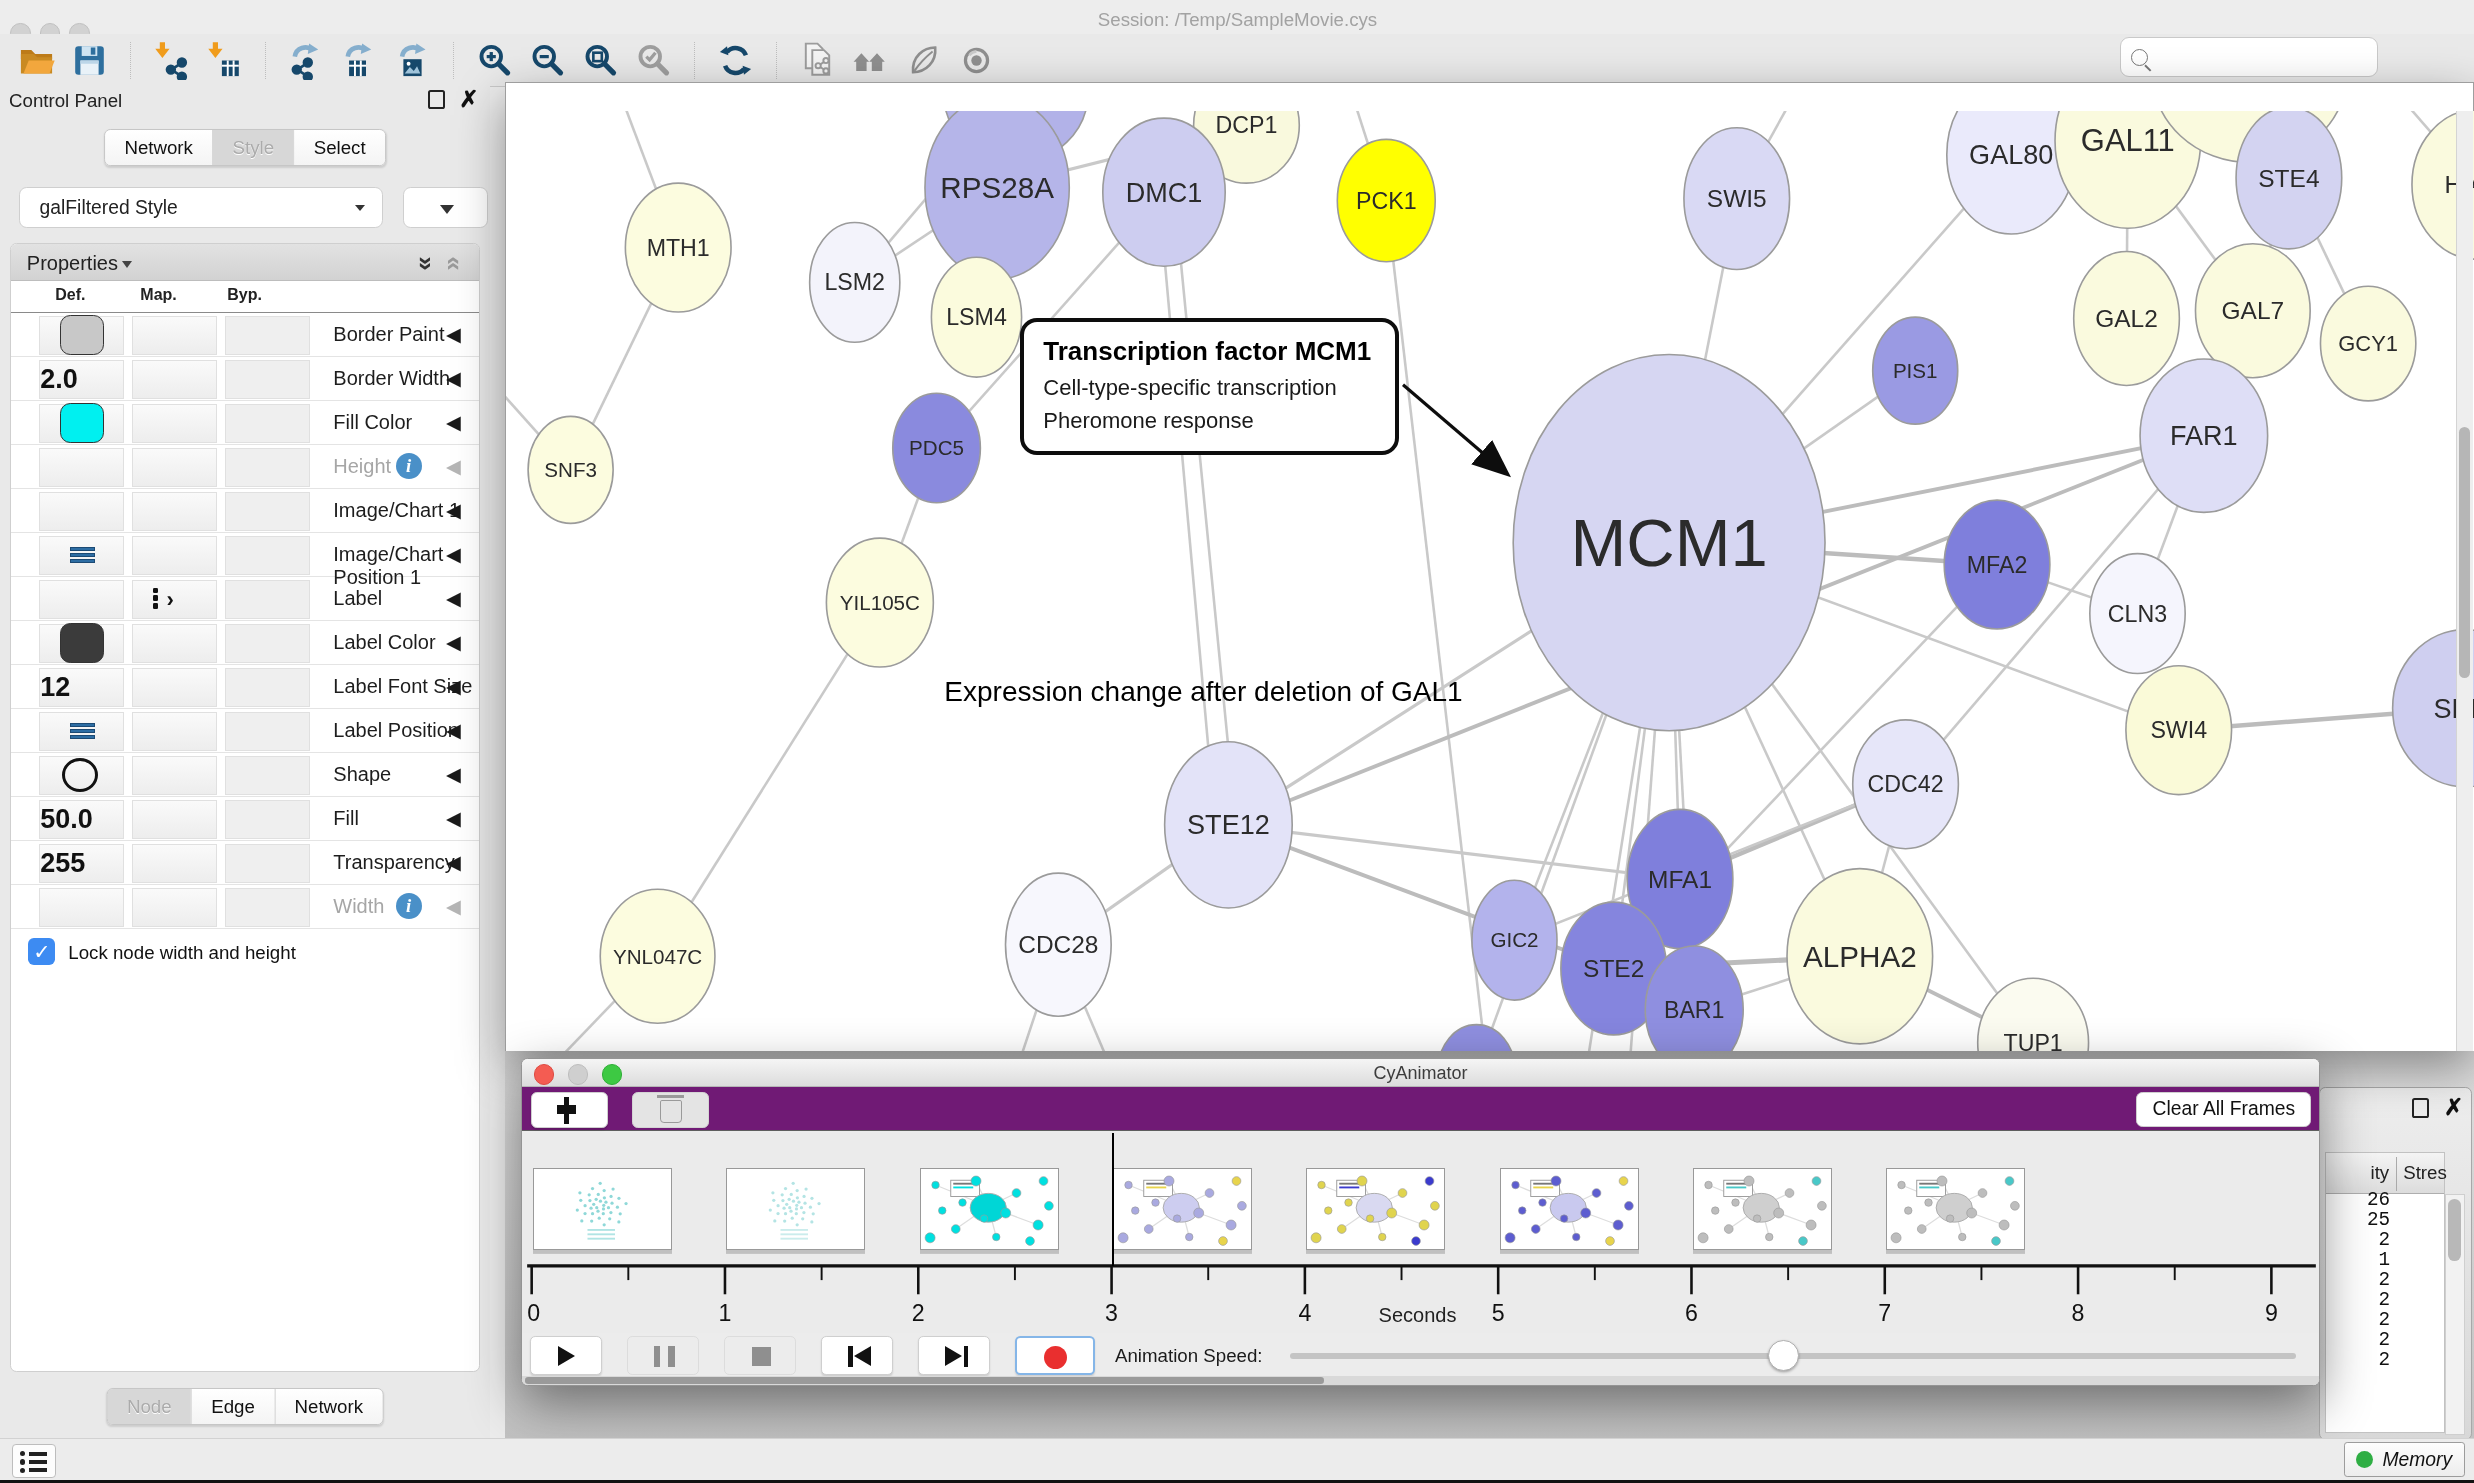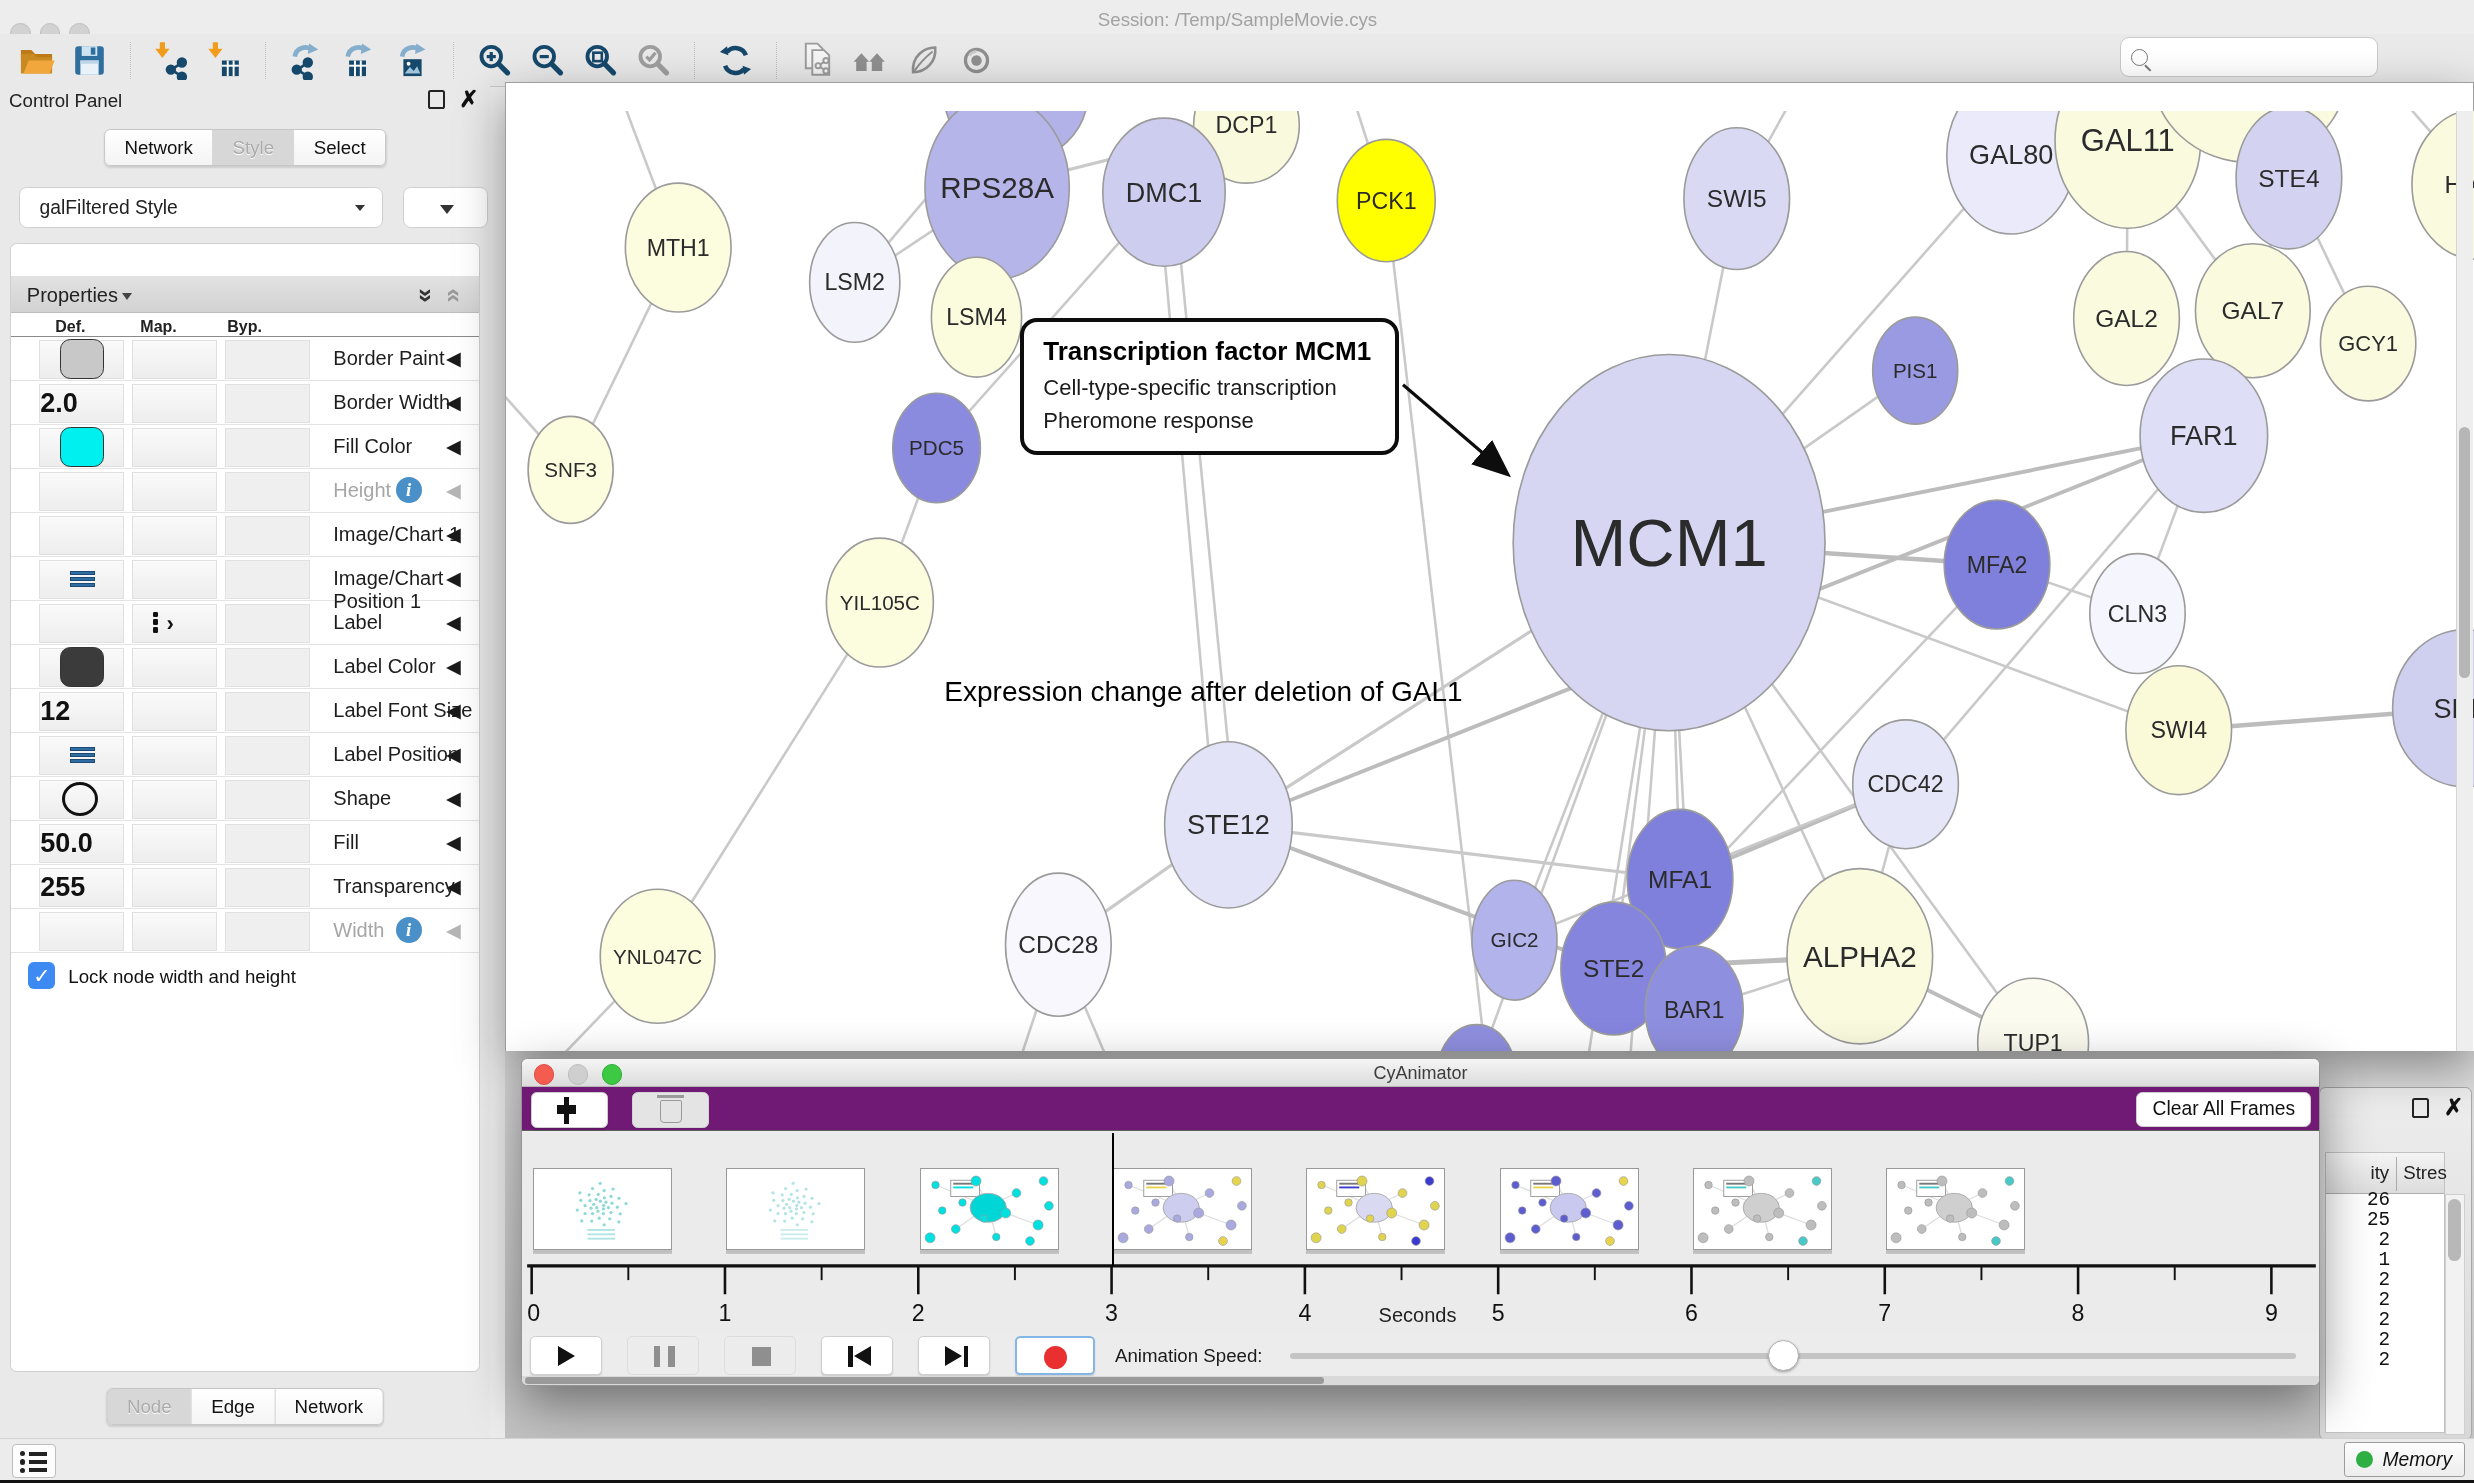--- a/index.html
+++ b/index.html
@@ -32,27 +32,27 @@
   .seg { height:35px; line-height:35px; padding:0 19.3px; background:linear-gradient(#ffffff,#f4f4f4); font-size:18.7px; color:#111; border-left:0.6px solid #d8d8d8; white-space:nowrap; }
   .seg:first-child { border-left:none; }
   .seg.sel { background:#d7d7d7; color:#ababab; text-shadow:0 0.6px 0 #fff; }
   .cp-tabs { top:43px; }
   .style-select { position:absolute; left:19.3px; top:101px; width:364px; height:41px; background:#fff; border:1.3px solid #cfcfcf; border-radius:7.7px; font-size:19.3px; line-height:39px; padding-left:19.3px; color:#222; }
   .style-select .car { position:absolute; right:17px; top:17px; }
   .aux-btn { position:absolute; left:403px; top:101px; width:85px; height:41px; background:#fff; border:1.3px solid #cfcfcf; border-radius:7.7px; }
   .aux-btn .car { position:absolute; left:36px; top:17px; }
   .car { width:0; height:0; border-left:7px solid transparent; border-right:7px solid transparent; border-top:9px solid #333; }
   .props-sheet { position:absolute; left:10.3px; right:10.3px; top:157px; bottom:66px; background:#fff; border:1.3px solid #cfcfcf; border-radius:6.4px; overflow:hidden; }
-  .props-header { height:37px; background:linear-gradient(#e2e2e2,#d2d2d2); border-bottom:0.6px solid #bdbdbd; position:relative;margin-top:32px; }
+  .props-header { height:37px; background:linear-gradient(#e2e2e2,#d2d2d2); border-bottom:0.6px solid #bdbdbd; position:relative; }
   .props-header .ph-label { position:absolute; left:15.5px; top:7.7px; font-size:20px; color:#222; }
   .ph-car { position:absolute; left:111px; top:17px; border-left:5.2px solid transparent; border-right:5.2px solid transparent; border-top:7px solid #444; }
   .chev { position:absolute; top:3.9px; font-size:26px; color:#333; font-weight:bold; }
   .chev.down { right:48px; transform:rotate(-90deg); }
   .chev.up { right:17px; transform:rotate(90deg); color:#9a9a9a; }
-  .col-hdr { height:24px; position:relative; border-bottom:1.3px solid #8a8a8a; font-weight:bold; font-size:16px; color:#222; }
+  .col-hdr { height:32px; position:relative; border-bottom:1.3px solid #8a8a8a; font-weight:bold; font-size:16px; color:#222; }
   .col-hdr span:nth-child(1){ position:absolute; left:44px; top:5.2px; }
   .col-hdr span:nth-child(2){ position:absolute; left:129px; top:5.2px; }
   .col-hdr span:nth-child(3){ position:absolute; left:216px; top:5.2px; }
   .prow { height:44px; position:relative; border-bottom:1.3px solid #e4e4e4; }
   .pcell { position:absolute; top:2.6px; width:85px; height:39px; background:linear-gradient(#fafafa,#ededed); border:0.6px solid #e0e0e0; }
   .pcell.def { left:28px; }
   .pcell.map { left:121px; }
   .pcell.byp { left:214px; background:#efefef; }
   .swatch { position:absolute; left:19.3px; top:-1.3px; width:44px; height:40px; border:1.9px solid #333; border-radius:10.3px; }
   .deftext { display:block; text-align:left; line-height:37px; font-size:27px; font-weight:bold; color:#111; }

